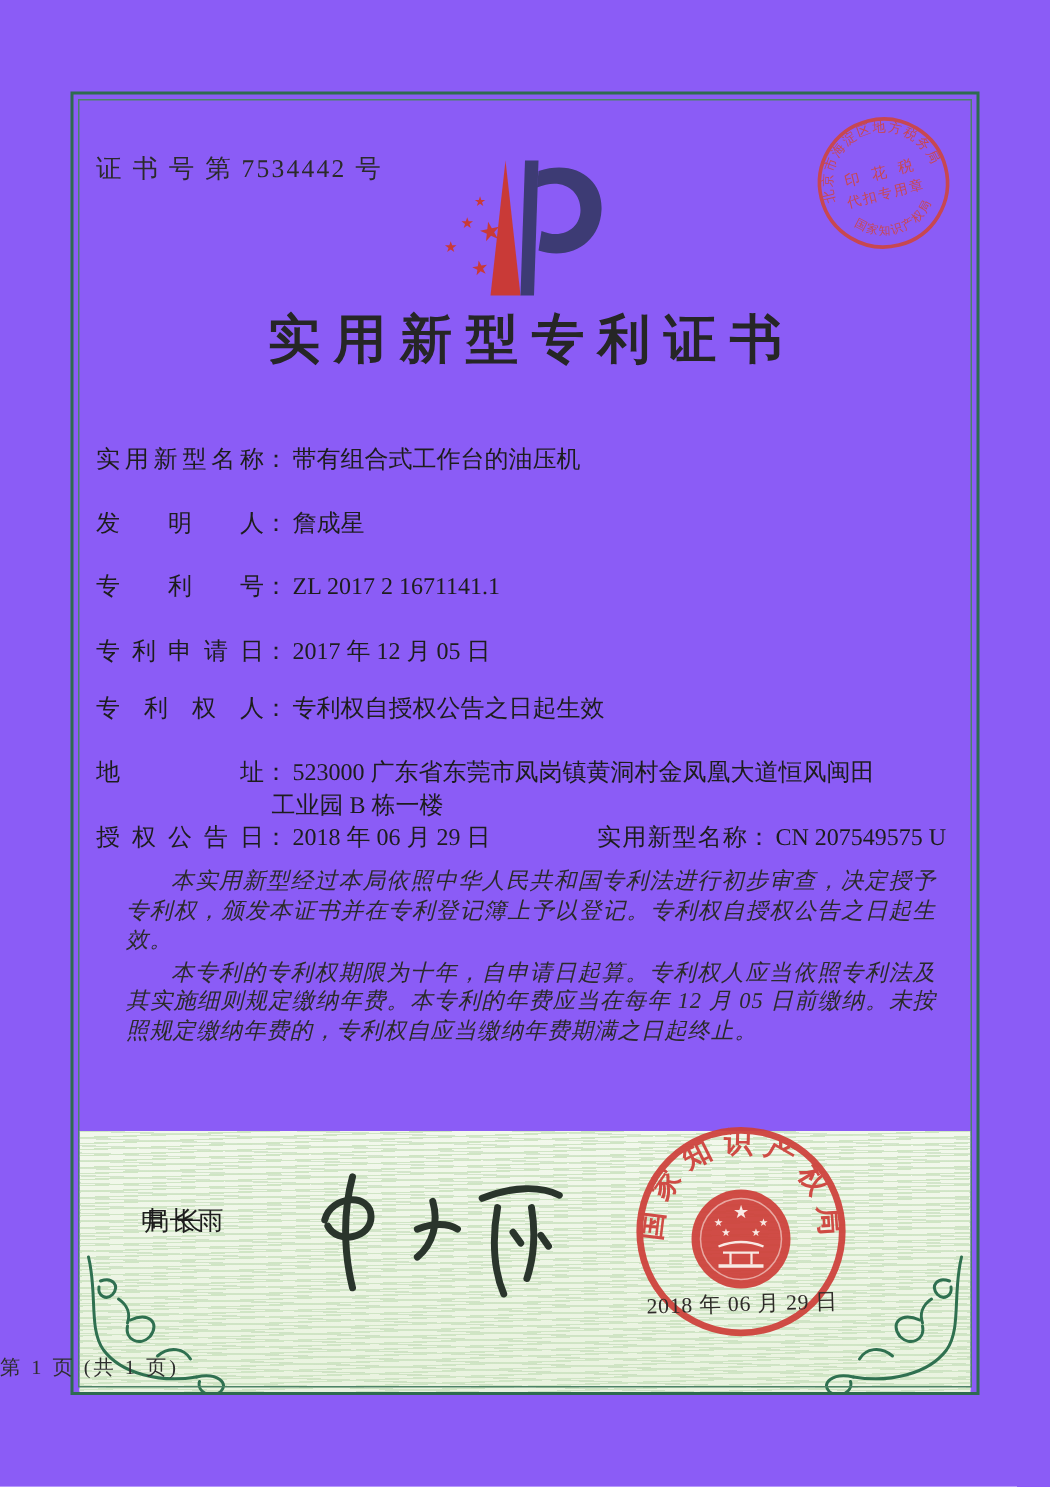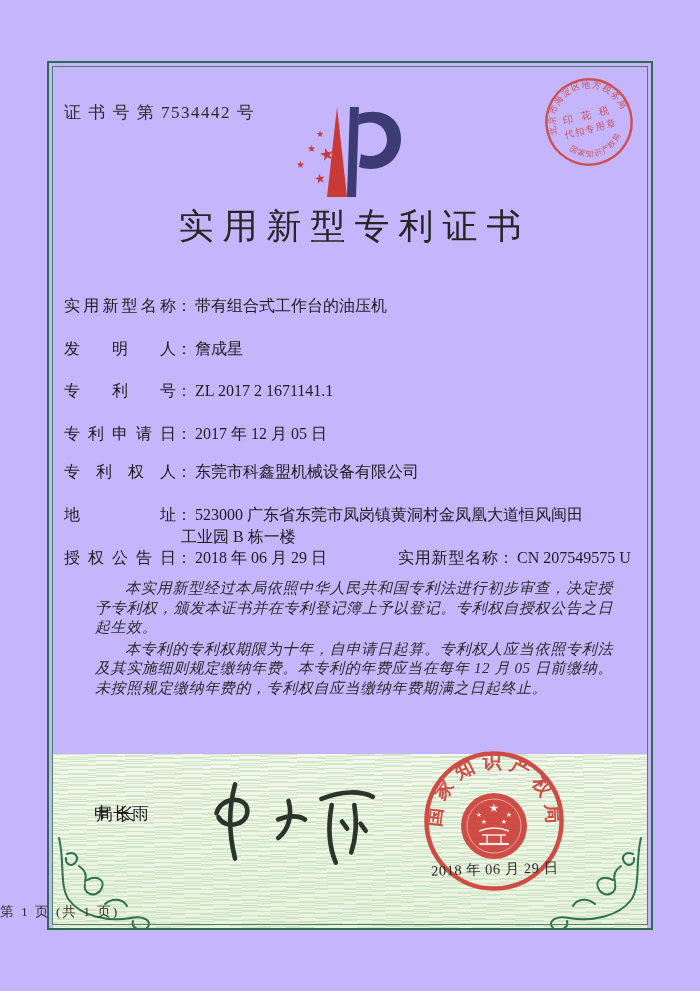--- a/index.html
+++ b/index.html
@@ -1,44 +1,44 @@
 <!DOCTYPE html>
 <html><head>
 <meta charset="utf-8">
 <style>
   *{margin:0;padding:0;box-sizing:border-box}
   html,body{width:700px;height:991px}
   body{font-family:"Liberation Serif","DejaVu Serif",serif;background:#ffffff}
-  .page{position:relative;width:700px;height:991px;background:#c4b5fd;overflow:hidden}
+  .page{position:relative;width:700px;height:991px;background:#8b5cf6;overflow:hidden}
 
   
   .pattern{position:absolute;left:53px;top:754px;width:594px;height:174px;
     background:
       repeating-linear-gradient(178deg,#cfe5c4 0 1px,rgba(0,0,0,0) 1px 4px),
       repeating-linear-gradient(182deg,rgba(143,188,130,.30) 0 1px,rgba(0,0,0,0) 1px 5px),
       linear-gradient(#f2f8ec,#e9f3df);}
 
   
   .frame-outer{position:absolute;left:47px;top:61px;width:606px;height:869px;border:2px solid #2e6b4f}
   .frame-inner{position:absolute;left:52px;top:66px;width:596px;height:859px;border:1px solid #4c8367}
 
   .cert-no{position:absolute;left:64px;top:101px;font-size:17px;letter-spacing:1.5px;color:#2a2a2a}
   .title{position:absolute;left:0;top:203px;width:100%;text-align:center;font-size:35px;
-    font-weight:normal;letter-spacing:9px;padding-left:9px;color:#262626}
+    font-weight:bold;letter-spacing:9px;padding-left:9px;color:#262626}
 
   .row{position:absolute;left:64px;width:572px;font-size:16px;color:#1d1d1d;white-space:nowrap}
   .lbl{display:inline-block;width:112px;text-align:justify;text-align-last:justify;vertical-align:top}
   .lbl.sm{width:100px}
   .val{display:inline-block;margin-left:3px}
   .grant-right{position:absolute;left:334px;top:0}
   .addr2{left:181px}
 
   .body-text{position:absolute;left:84px;top:579px;width:540px;font-size:15px;line-height:19.6px;
     color:#2b2b2b;text-align:justify;font-style:italic;letter-spacing:.6px}
-  .body-text p{text-indent:2em;margin:0 11px 2px}
+  .body-text p{text-indent:2em;margin:0 0 2px}
 
   .sig-label{position:absolute;left:96px;top:803px;font-size:17px;letter-spacing:5px;color:#1d1d1d}
   .sig-name{position:absolute;left:94px;top:802px;font-size:17px;letter-spacing:2px;color:#1d1d1d}
   .sig-svg{position:absolute;left:198px;top:772px}
 
   .seal-svg{position:absolute;left:419px;top:746px;opacity:.93}
   .seal-date{position:absolute;left:431px;top:860px;font-size:14.5px;color:#2e2b28;
     letter-spacing:.5px;white-space:nowrap;transform:rotate(-1.5deg)}
 
   .tax-svg{position:absolute;left:538px;top:71px;opacity:.9}
@@ -123,21 +123,21 @@
   <div class="row" style="top:339px">
     <span class="lbl">发明人</span><span>：</span><span class="val">詹成星</span>
   </div>
   <div class="row" style="top:381px">
     <span class="lbl">专利号</span><span>：</span><span class="val">ZL 2017 2 1671141.1</span>
   </div>
   <div class="row" style="top:424px">
     <span class="lbl">专利申请日</span><span>：</span><span class="val">2017 年 12 月 05 日</span>
   </div>
   <div class="row" style="top:462px">
-    <span class="lbl">专利权人</span><span>：</span><span class="val">东莞市科鑫盟机械设备有限公司</span>
+    <span class="lbl">专利权人</span><span>：</span><span class="val">专利权自授权公告之日起生效</span>
   </div>
   <div class="row" style="top:505px">
     <span class="lbl">地址</span><span>：</span><span class="val">523000 广东省东莞市凤岗镇黄洞村金凤凰大道恒风闽田</span>
   </div>
   <div class="row addr2" style="top:527px">
     <span>工业园 B 栋一楼</span>
   </div>
   <div class="row" style="top:548px">
     <span class="lbl">授权公告日</span><span>：</span><span class="val">2018 年 06 月 29 日</span>
     <span class="grant-right">

